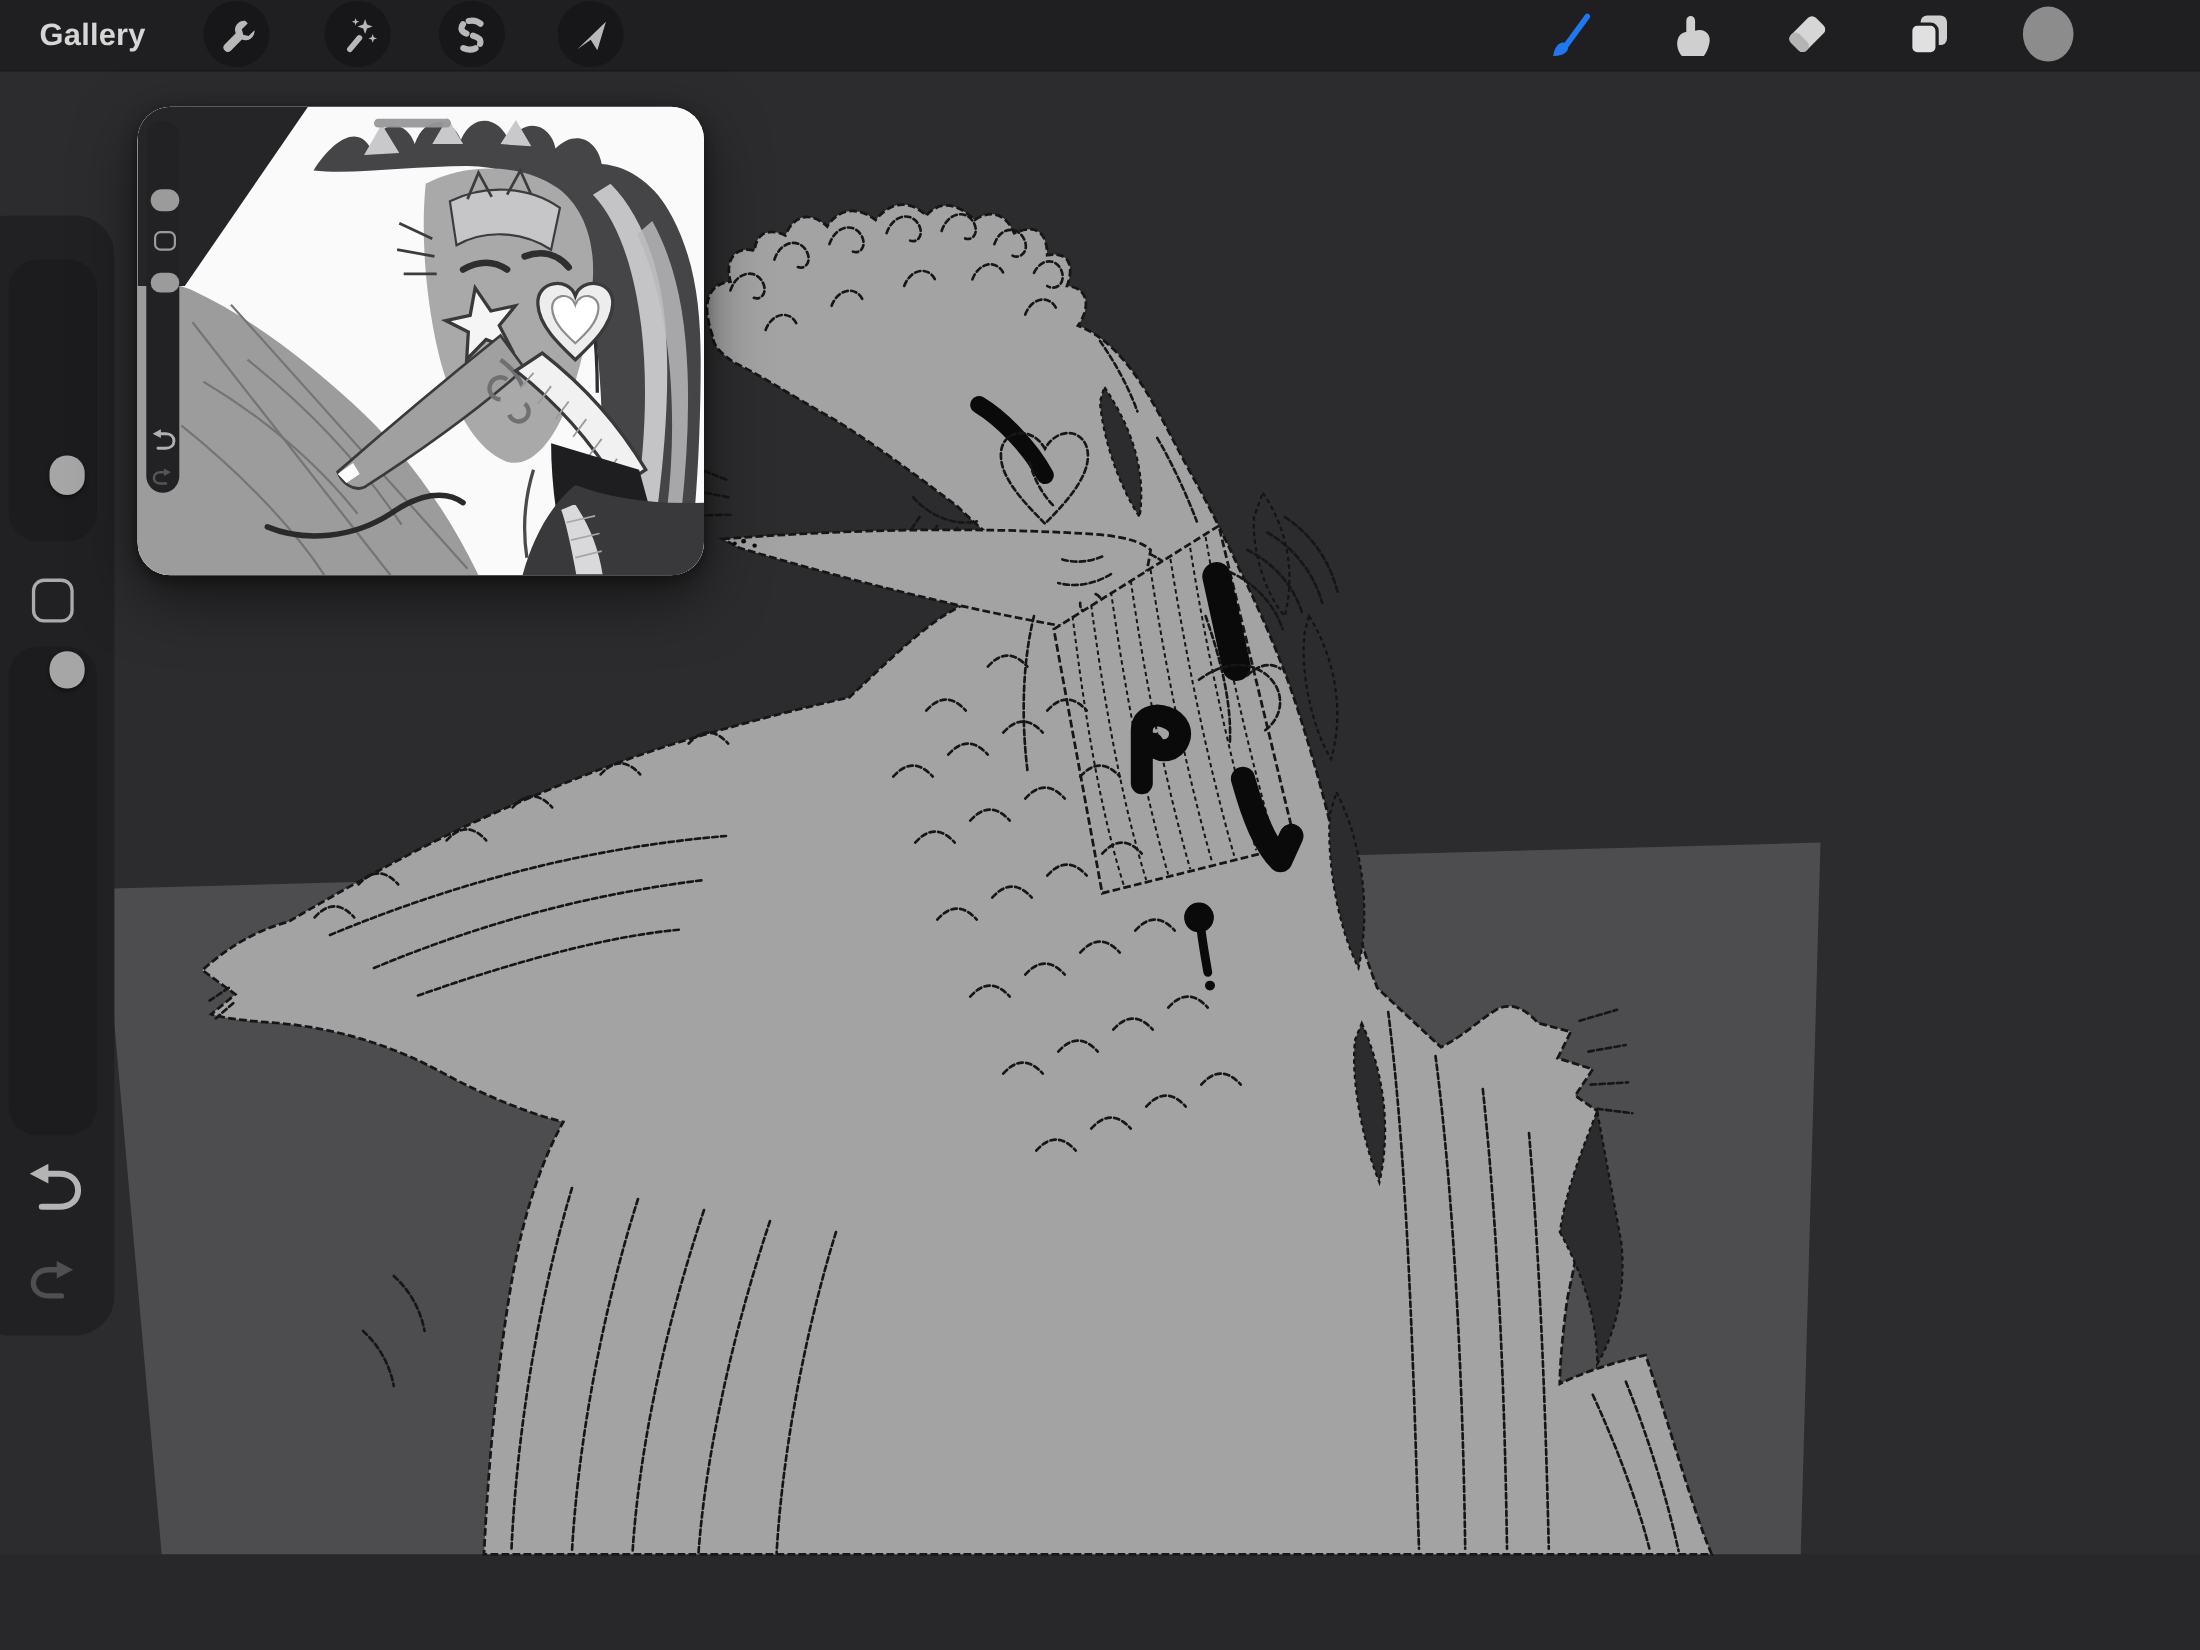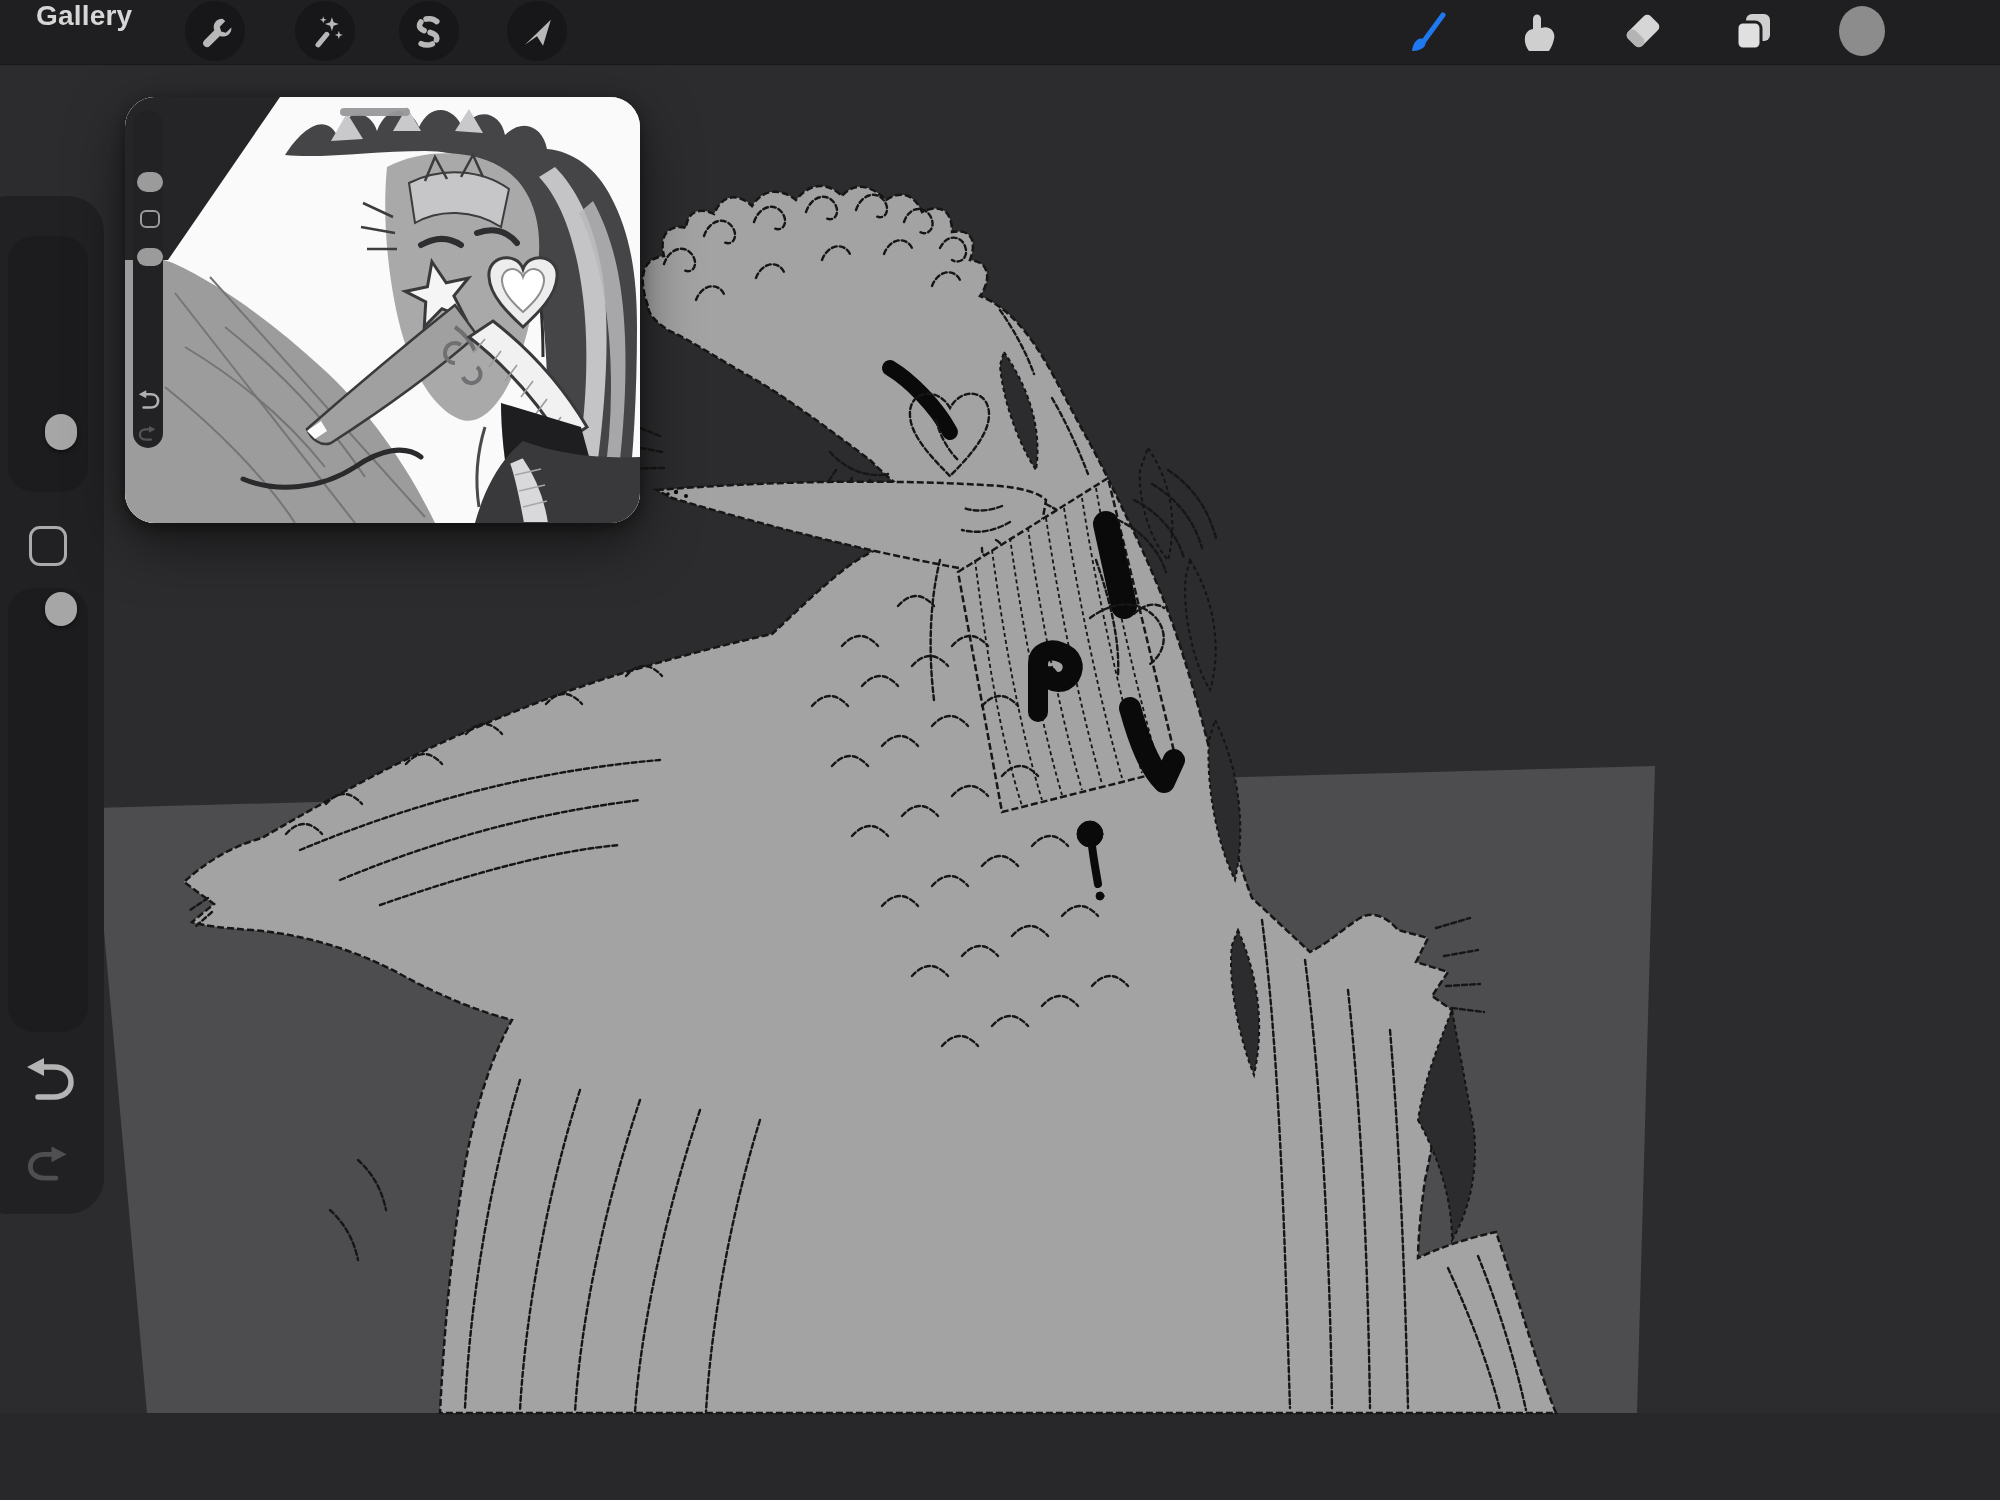--- a/index.html
+++ b/index.html
@@ -12,21 +12,21 @@
     --win-chrome:#252527; --win-white:#fafafa; --hair-dark:#454547; --hair-light:#c4c4c6;
     --face-gray:#a9a9a9; --wedge-gray:#9c9c9c; --jacket-dark:#39393b; --teeth-white:#f1f1f1; --mouth-dark:#1e1e20;
   }
   *{margin:0;padding:0;box-sizing:border-box;}
   html,body{width:2000px;height:1500px;overflow:hidden;background:var(--canvas-bg);
     font-family:"Liberation Sans","DejaVu Sans",sans-serif;}
   .stage{position:relative;width:2000px;height:1500px;background:var(--canvas-bg);}
 
   
   .topbar{position:absolute;left:0;top:0;width:2000px;height:64px;background:var(--topbar-bg);
-    display:flex;z-index:40;box-shadow:0 1px 0 rgba(0,0,0,.45);}
+    display:flex;align-items:center;z-index:40;box-shadow:0 1px 0 rgba(0,0,0,.45);}
   .gallery-label{color:var(--text-gray);font-size:28px;font-weight:700;margin-left:36px;letter-spacing:.2px;}
   .tb-circle{position:absolute;top:1px;width:60px;height:60px;border-radius:50%;background:var(--topbar-circle);
     display:flex;align-items:center;justify-content:center;}
   .tb-right{position:absolute;top:1px;width:60px;height:60px;display:flex;align-items:center;justify-content:center;}
 
   
   .sidebar-backdrop{position:absolute;left:-28px;top:196px;width:132px;height:1018px;border-radius:36px;
     background:var(--sidebar-backdrop);z-index:20;}
   .slider-bar{position:absolute;border-radius:26px;background:var(--sidebar-bar);z-index:21;}
   .bar-size{left:8px;top:236px;width:80px;height:256px;}

